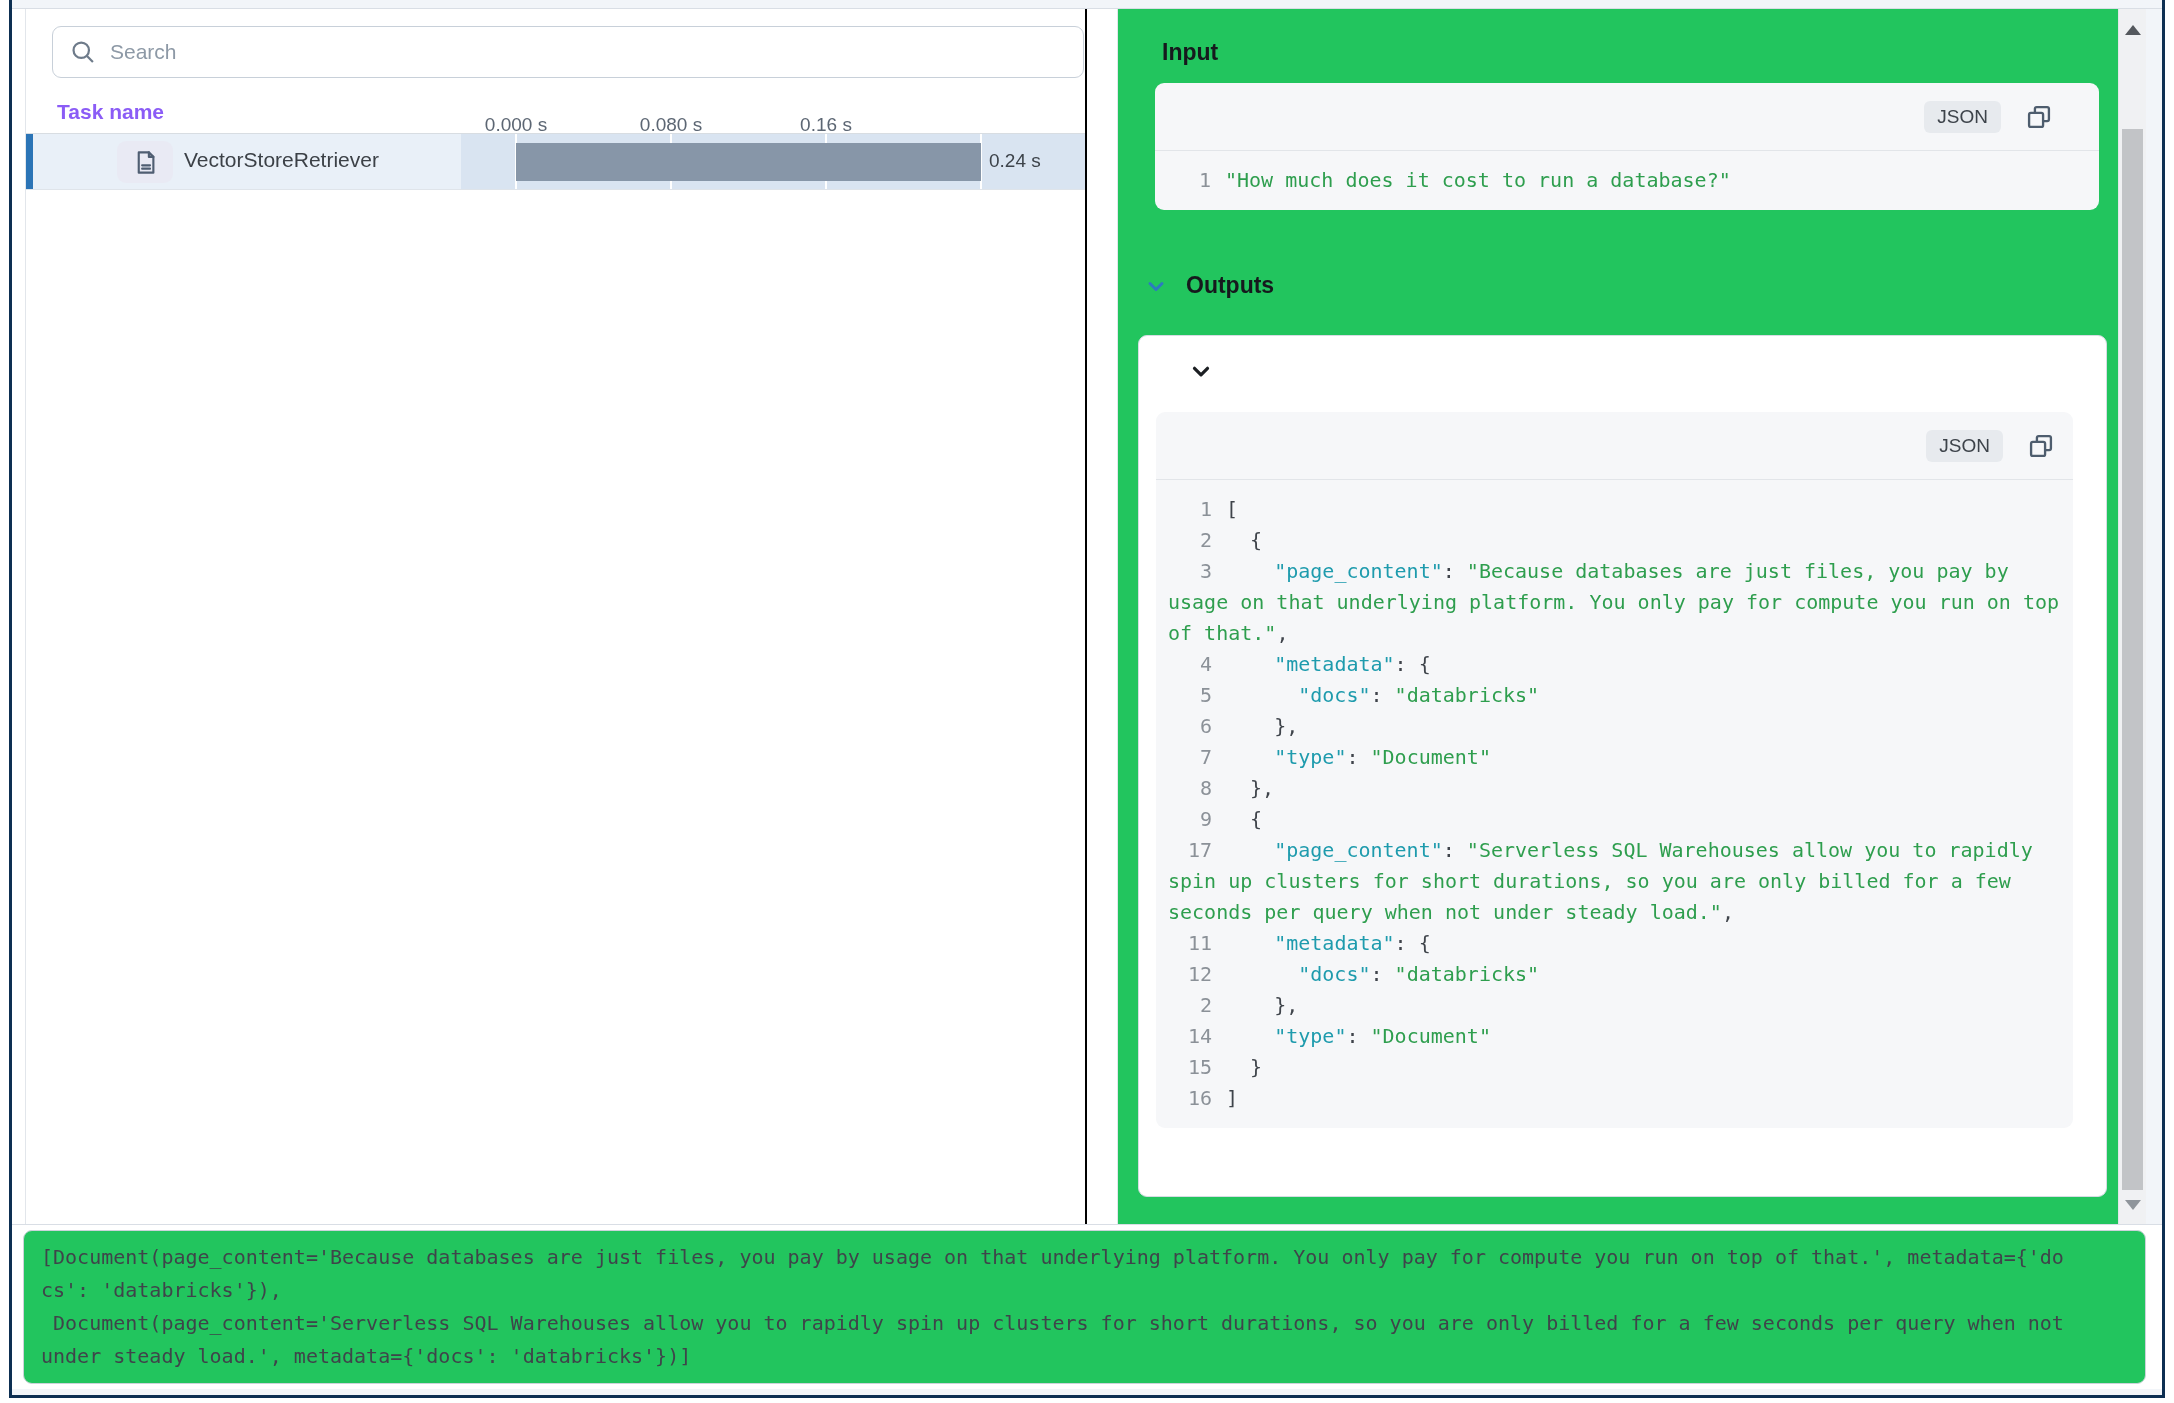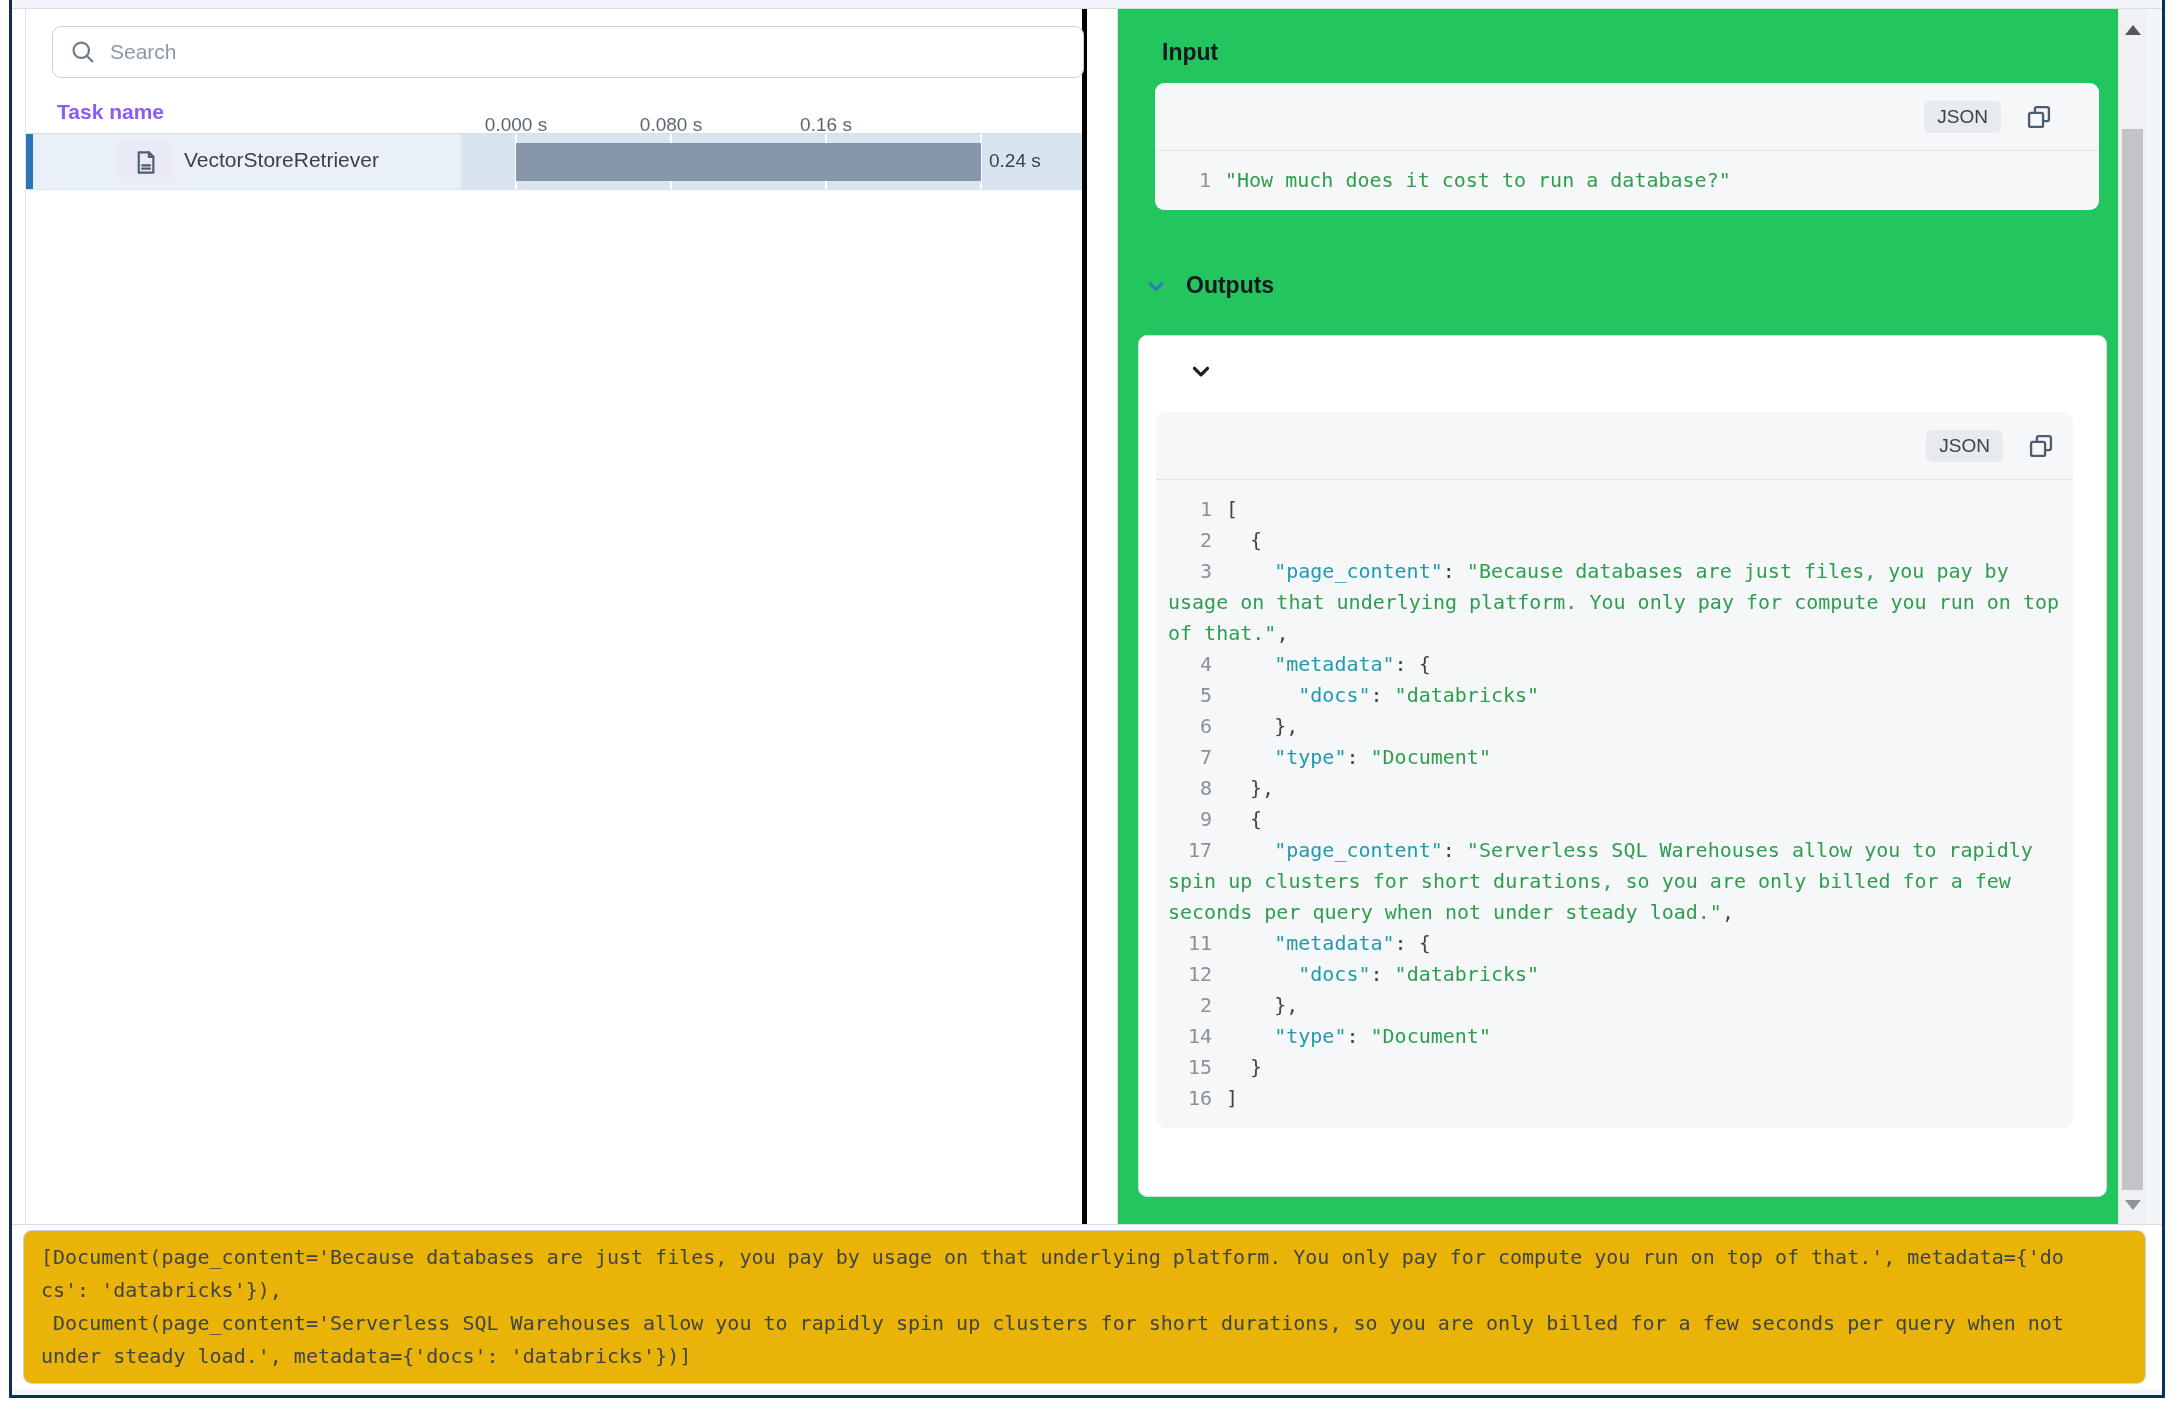--- a/index.html
+++ b/index.html
@@ -8,21 +8,21 @@
   .frame { position: absolute; left: 9px; top: 0; right: 9px; bottom: 5px;
     border: 3px solid var(--navy, #0d2f52); border-top: none;
     display: flex; flex-direction: column; background: #ffffff; }
   .top-strip { height: 9px; background: #f2f5f9; border-bottom: 1px solid #d9dee5; flex: none; }
   .mid { flex: 1; display: flex; min-height: 0; border-bottom: 1px solid #d9dee5; }
   .left-gutter { width: 13px; flex: none; background: #fff; }
   .right-strip { width: 16px; flex: none; background: #f2f5f9; }
 
   
   .left-panel { width: 1062px; flex: none; border-left: 1px solid #e2e6eb;
-    border-right: 5px solid #000000; position: relative; background: #fff; }
+    border-right: 2px solid #000000; position: relative; background: #fff; }
   .search-wrap { padding: 17px 0 0 26px; }
   .search-box { width: 1032px; height: 52px; border: 1px solid #c8d0d9; border-radius: 9px;
     display: flex; align-items: center; padding: 0 16px; gap: 13px; background: #fff; }
   .search-box input { border: none; outline: none; flex: 1; font-size: 21px; color: #333;
     background: transparent; font-family: "Liberation Sans", sans-serif; }
   .search-box input::placeholder { color: #8d99a6; }
   .table-header { position: relative; margin-top: 20px; height: 36px; border-bottom: 1px solid #d8dde2; }
   .task-name { position: absolute; left: 31px; top: 2px; font-size: 21px; font-weight: 700; color: #8b5cf6; }
   .tick { position: absolute; top: 16px; transform: translateX(-50%); font-size: 19px; color: #5c6673; }
   .tick.t0 { left: 490px; } .tick.t1 { left: 645px; } .tick.t2 { left: 800px; }
@@ -71,21 +71,21 @@
   
   .scrollbar { width: 28px; flex: none; background: #f0f1f3; border-left: 1px solid #e3e5e8; position: relative; }
   .sb-up, .sb-down { position: absolute; left: 6px; width: 0; height: 0;
     border-left: 8px solid transparent; border-right: 8px solid transparent; }
   .sb-up { top: 16px; border-bottom: 10px solid #54585d; }
   .sb-down { bottom: 14px; border-top: 10px solid #8f959b; }
   .sb-thumb { position: absolute; top: 120px; bottom: 34px; left: 3px; right: 3px; background: #c2c4c7; }
 
   
   .bottom-row { flex: none; padding: 5px 16px 0 11px; background: #fff; }
-  .bottom-block { border: 1px solid #ccd3da; border-radius: 9px; padding: 10px 17px; background: #eab308; overflow: hidden; }
+  .bottom-block { border: 1px solid #ccd3da; border-radius: 9px; padding: 10px 17px; background: #22c55e; overflow: hidden; }
   .bline { font-family: "DejaVu Sans Mono", monospace; font-size: 20px; line-height: 33px;
     color: #3f444a; white-space: pre; }
   .bottom-strip { flex: none; height: 6px; background: #f2f5f9; margin-top: 5px; }
 
   svg { display: block; }
 </style>
 </head>
 <body>
 
 <div class="frame">

